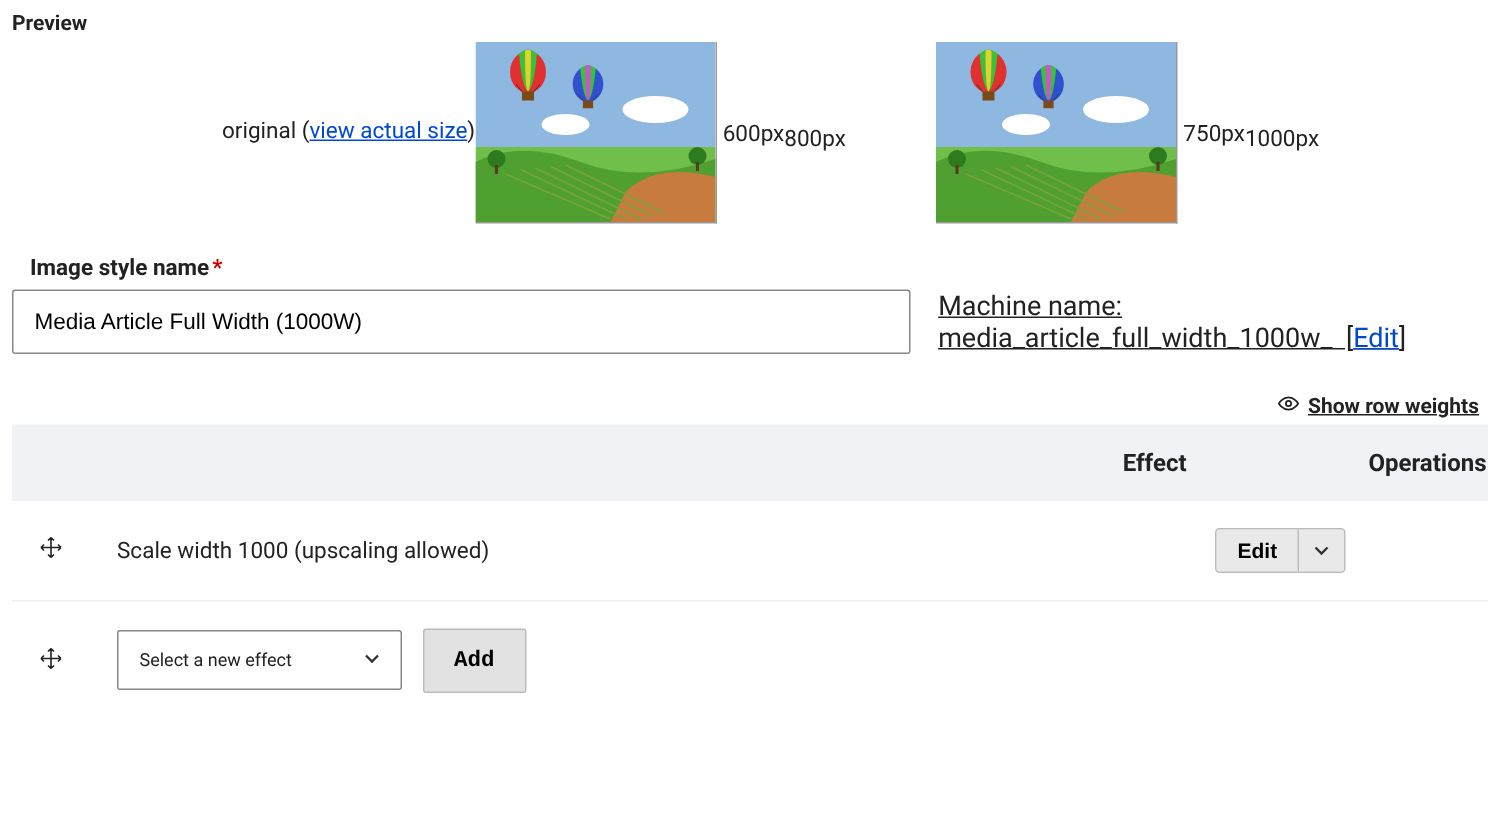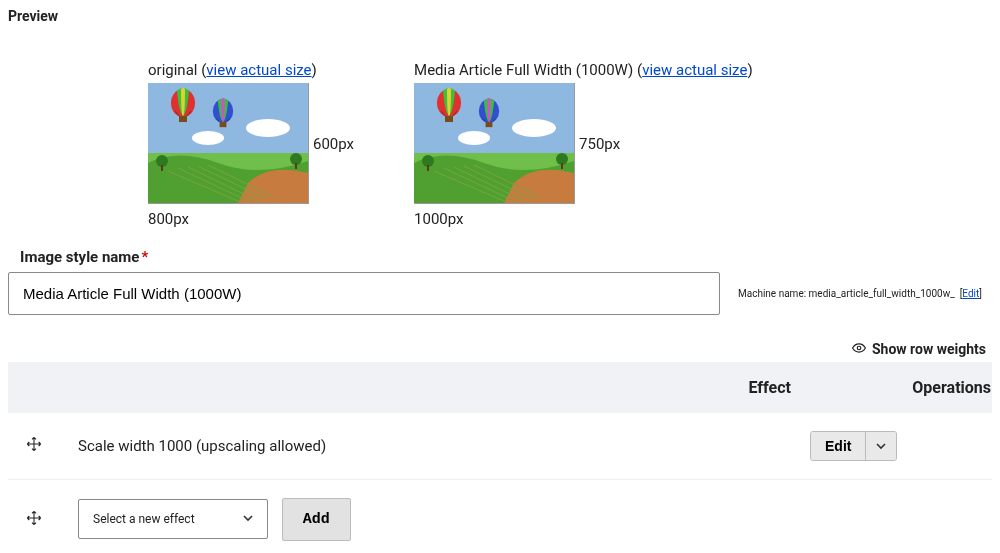--- a/index.html
+++ b/index.html
@@ -17,22 +17,22 @@
     margin-bottom: 4px;
   }
   .previews {
     display: flex;
     gap: 60px;
     margin-bottom: 20px;
     margin-left: 140px;
   }
   .preview-block {
     display: flex;
-    flex-direction: column;
-    margin-top: 33px;
+    flex-direction: row;
+    align-items: center;
   }
   .preview-caption {
     font-size: 15px;
     margin-bottom: 4px;
   }
   .preview-caption a {
     color: #0048d1;
     text-decoration: underline;
   }
   .thumb-row {
@@ -65,35 +65,38 @@
     margin-bottom: 26px;
   }
   .text-input {
     width: 712px;
     padding: 12px 14px;
     border: 1px solid #888;
     border-radius: 2px;
     font-size: 15px;
   }
   .machine-name {
-    font-size: 10px;
+    font-size: 18px;
     color: #222;
+    text-decoration: underline;
   }
   .machine-name a {
     color: #0048d1;
     text-decoration: underline;
   }
   .weights-row {
     display: flex;
     justify-content: flex-end;
+    align-items: center;
     gap: 6px;
     font-weight: bold;
     font-size: 14px;
     margin-bottom: 4px;
     padding-right: 6px;
+    text-decoration: underline;
   }
   .eye-icon { font-size: 12px; }
   table.effects {
     width: 100%;
     border-collapse: collapse;
   }
   table.effects thead th {
     background: #f0f2f6;
     text-align: right;
     font-weight: bold;
@@ -212,23 +215,20 @@
             <line x1="60" y1="82" x2="126" y2="114"></line>
           </g>
         </svg>
       </div>
       <div class="dim-right">600px</div>
     </div>
     <div class="dim-bottom">800px</div>
   </div>
 
   <div class="preview-block">
-    <div class="preview-caption">
-      <span>Media Article Full Width (1000W) (</span><a href="#">view actual size</a><span>)</span>
-    </div>
     <div class="thumb-row">
       <div class="thumb-frame">
         <svg class="thumb-svg" width="160" height="120" viewBox="0 0 160 120">
           <rect x="0" y="0" width="160" height="70" fill="#8fb8e0"></rect>
           <rect x="0" y="70" width="160" height="50" fill="#6fbf4a"></rect>
           <ellipse cx="120" cy="45" rx="22" ry="9" fill="#fff"></ellipse>
           <ellipse cx="60" cy="55" rx="16" ry="7" fill="#fff"></ellipse>
           <path d="M0,80 Q30,65 70,80 T160,78 L160,120 L0,120 Z" fill="#4fa030"></path>
           <path d="M100,100 Q120,80 160,90 L160,120 L90,120 Z" fill="#c77b3f"></path>
           <g transform="translate(35,20)">

